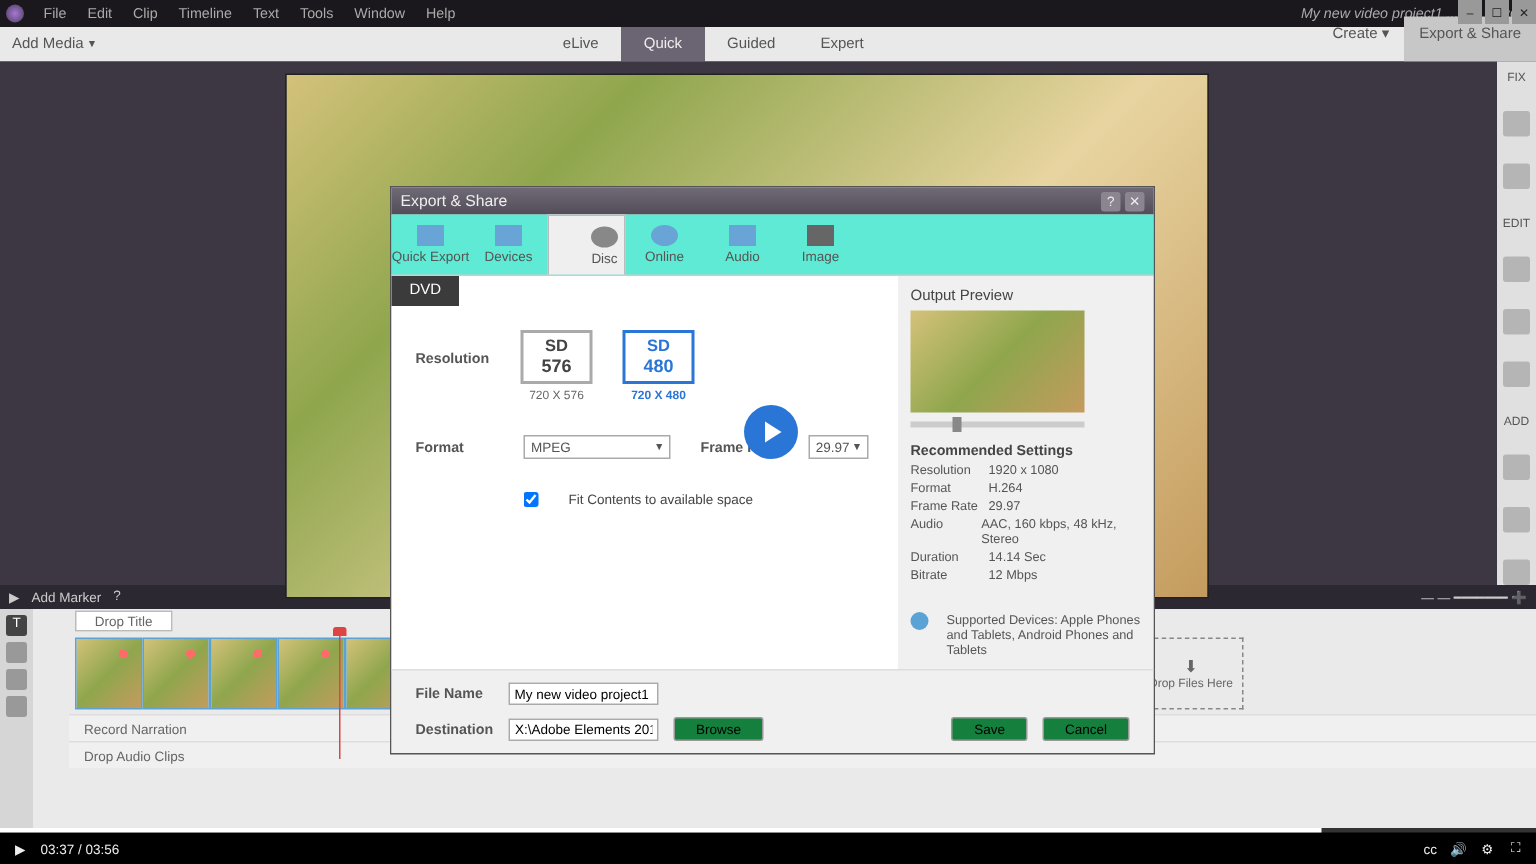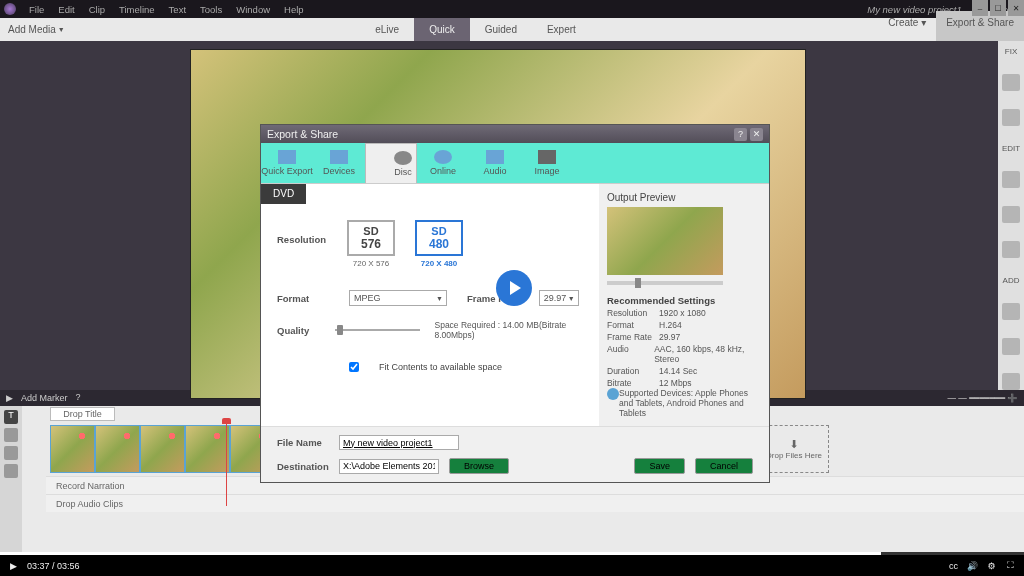--- a/index.html
+++ b/index.html
@@ -99,21 +99,21 @@
 .btn-small { height: 16px; padding: 0 14px; font-size: 9px; border: 1px solid #999; background: #15803d; cursor: pointer; border-radius: 2px; }
 
 
 .side-title { font-size: 10px; font-weight: normal; margin-bottom: 4px; }
 .side-img { width: 116px; height: 68px; background: linear-gradient(135deg,#d4c27a,#8fa64d,#c49b5e); }
 .side-scrub { width: 116px; height: 4px; background: #ccc; margin-top: 6px; position: relative; }
 .side-scrub::after { content: ""; position: absolute; left: 28px; top: -3px; width: 6px; height: 10px; background: #888; }
 .rec-title { font-size: 9.5px; font-weight: bold; margin-top: 10px; }
 .rec-row { display: flex; font-size: 8.5px; color: #555; margin-top: 2px; }
 .rec-row .k { width: 52px; }
-.sup-row { display: flex; gap: 0; font-size: 8.5px; color: #555; }
+.sup-row { display: flex; gap: 12px; margin-top: 20px; font-size: 8.5px; color: #555; }
 .sup-row .ic { width: 12px; height: 12px; border-radius: 50%; background: #5aa3d4; flex-shrink: 0; }
 
 
 .video-bar { height: 24px; background: #000; width: 100%; position: absolute; bottom: 0; display: flex; flex-direction: column; }
 .vb-progress { height: 3px; background: #333; position: relative; }
 .vb-progress .fill { height: 100%; width: 86%; background: #fff; }
 .vb-controls { flex: 1; display: flex; align-items: center; padding: 0 8px; color: #eee; font-size: 9px; gap: 8px; }
 .vb-controls .spacer { flex: 1; }
 .vb-controls .ico { width: 11px; height: 11px; cursor: pointer; display: flex; align-items: center; justify-content: center; }
 </style>
@@ -286,25 +286,20 @@
           </div>
         </div>
 
         <div class="fields-row">
           <span class="row-label" style="width:52px">Format</span>
           <div class="select">MPEG</div>
           <span class="row-label">Frame Rate</span>
           <div class="select" style="width:40px">29.97</div>
         </div>
 
-        <div class="quality-row">
-          <span class="row-label" style="width:52px">Quality</span>
-          <div class="slider-track"></div>
-          <span class="space-text">Space Required : 14.00 MB(Bitrate 8.00Mbps)</span>
-        </div>
 
         <div class="fit-row">
           <span style="width:52px"></span>
           <input type="checkbox" checked="" style="">
           <span>Fit Contents to available space</span>
         </div>
       </div>
     </div>
 
     <div class="dlg-side">
@@ -338,21 +333,21 @@
         </div>
       <div class="sup-row">
           <div class="ic"></div>
           <span>Supported Devices: Apple Phones and Tablets, Android Phones and Tablets</span>
         </div>
     </div>
   </div>
 
   <div class="dlg-footer">
     <span class="lbl">File Name</span>
-    <input type="text" style="width: 120px; text-decoration: underline;" value="My new video project1">
+    <input type="text" style="width: 100px;" value="My new video project1">
     <span class="spacer" style="flex:1"></span>
   </div>
   <div class="dlg-footer" style="border-top:none;padding-top:0">
     <span class="lbl">Destination</span>
     <input type="text" style="width: 100px;" value="X:\Adobe Elements 2018\Assets\PRE 20">
     <button class="btn-small">Browse</button>
     <span style="flex:1"></span>
     <button class="btn-small">Save</button>
     <button class="btn-small">Cancel</button>
   </div>

